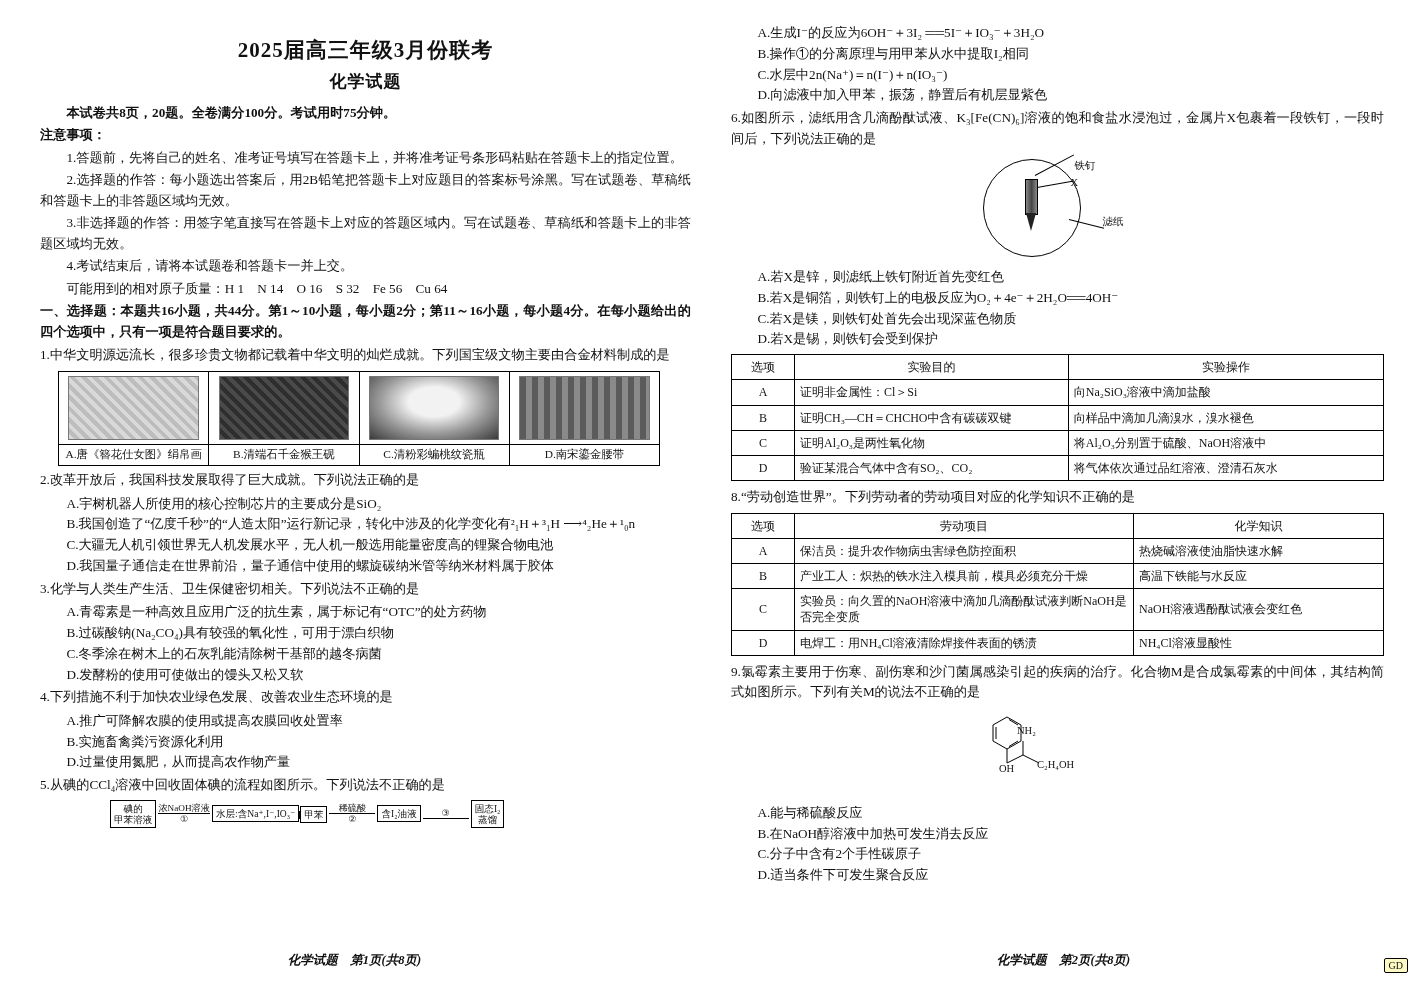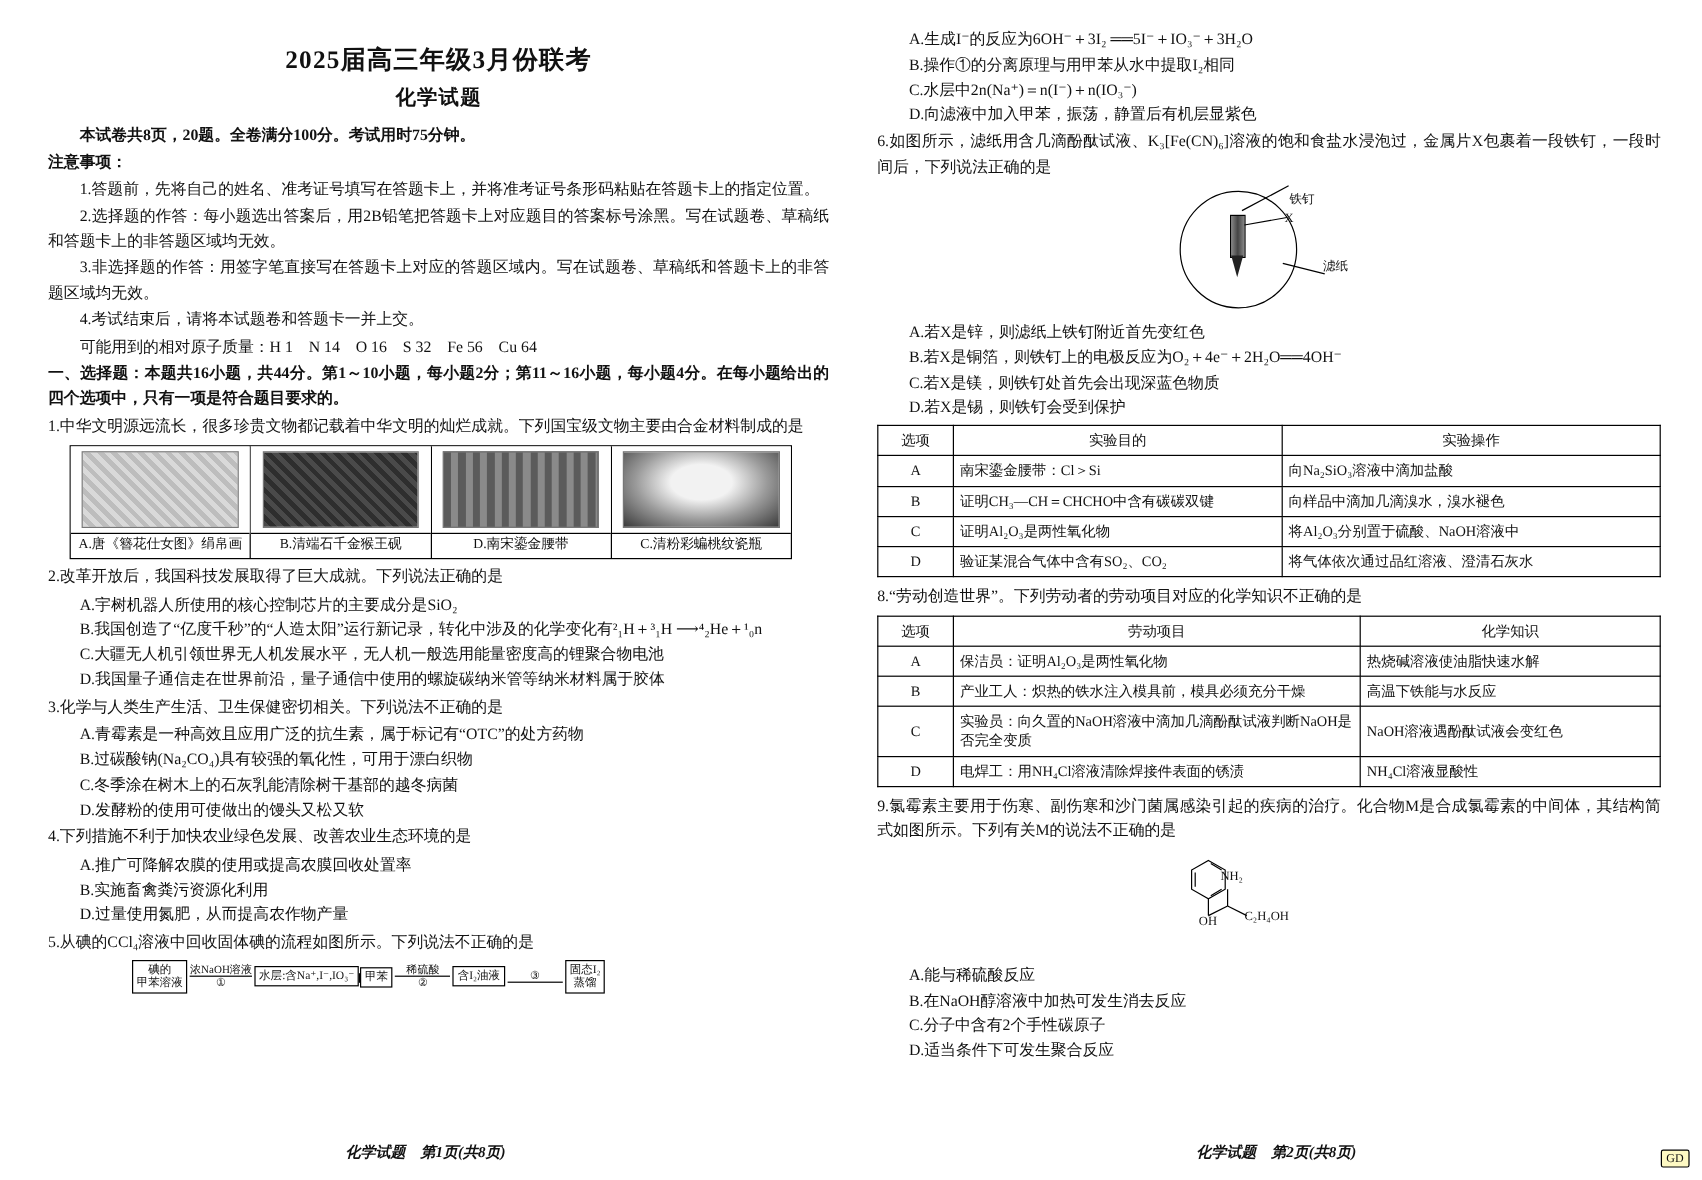--- a/index.html
+++ b/index.html
@@ -214,29 +214,29 @@
         <div class="cap">A.唐《簪花仕女图》绢帛画</div>
       </div>
       <div class="relic">
         <div class="imgbox">
             <div class="ph dark"></div>
           </div>
         <div class="cap">B.清端石千金猴王砚</div>
       </div>
       <div class="relic">
         <div class="imgbox">
+            <div class="ph vase"></div>
+          </div>
+        <div class="cap">C.清粉彩蝙桃纹瓷瓶</div>
+      </div>
+      <div class="relic">
+        <div class="imgbox">
             <div class="ph belt"></div>
           </div>
         <div class="cap">D.南宋鎏金腰带</div>
-      </div>
-      <div class="relic">
-        <div class="imgbox">
-            <div class="ph vase"></div>
-          </div>
-        <div class="cap">C.清粉彩蝙桃纹瓷瓶</div>
       </div>
     </div>
 
     <div class="qnum">
       <span>2.</span><span>改革开放后，我国科技发展取得了巨大成就。下列说法正确的是</span>
     </div>
     <div class="opt">A.宇树机器人所使用的核心控制芯片的主要成分是SiO₂</div>
     <div class="opt">B.我国创造了“亿度千秒”的“人造太阳”运行新记录，转化中涉及的化学变化有²₁H＋³₁H ⟶⁴₂He＋¹₀n</div>
     <div class="opt">C.大疆无人机引领世界无人机发展水平，无人机一般选用能量密度高的锂聚合物电池</div>
     <div class="opt">D.我国量子通信走在世界前沿，量子通信中使用的螺旋碳纳米管等纳米材料属于胶体</div>
@@ -324,21 +324,21 @@
 
     <table class="tbl">
       <tbody>
           <tr>
         <th class="ctr" style="width:52px;">选项</th>
         <th style="width:42%;">实验目的</th>
         <th>实验操作</th>
       </tr>
       <tr>
         <td class="ctr">A</td>
-        <td>南宋鎏金腰带：Cl＞Si</td>
+        <td>证明非金属性：Cl＞Si</td>
         <td>向Na₂SiO₃溶液中滴加盐酸</td>
       </tr>
       <tr>
         <td class="ctr">B</td>
         <td>证明CH₃—CH＝CHCHO中含有碳碳双键</td>
         <td>向样品中滴加几滴溴水，溴水褪色</td>
       </tr>
       <tr>
         <td class="ctr">C</td>
         <td>证明Al₂O₃是两性氧化物</td>
@@ -357,21 +357,21 @@
     </div>
     <table class="tbl">
       <tbody>
           <tr>
         <th class="ctr" style="width:52px;">选项</th>
         <th style="width:52%;">劳动项目</th>
         <th>化学知识</th>
       </tr>
       <tr>
         <td class="ctr">A</td>
-        <td>保洁员：证明Al₂O₃是两性氧化物</td>
+        <td>保洁员：提升农作物病虫害绿色防控面积</td>
         <td>热烧碱溶液使油脂快速水解</td>
       </tr>
       <tr>
         <td class="ctr">B</td>
         <td>产业工人：炽热的铁水注入模具前，模具必须充分干燥</td>
         <td>高温下铁能与水反应</td>
       </tr>
       <tr>
         <td class="ctr">C</td>
         <td>实验员：向久置的NaOH溶液中滴加几滴酚酞试液判断NaOH是否完全变质</td>

